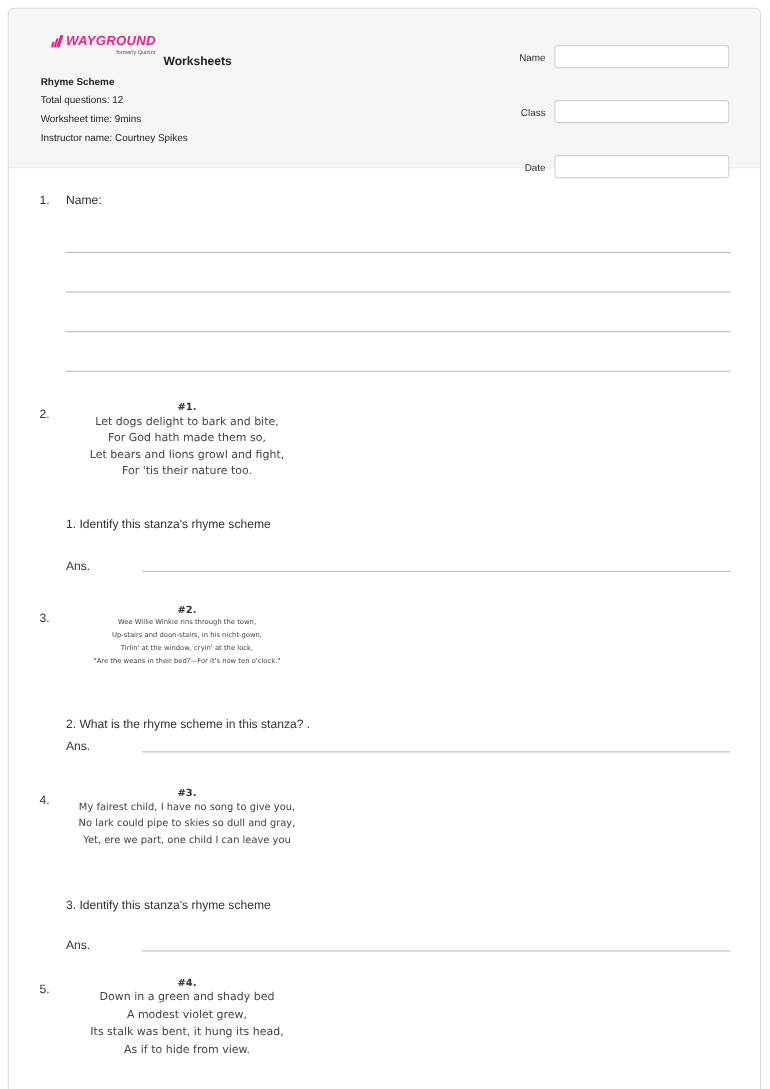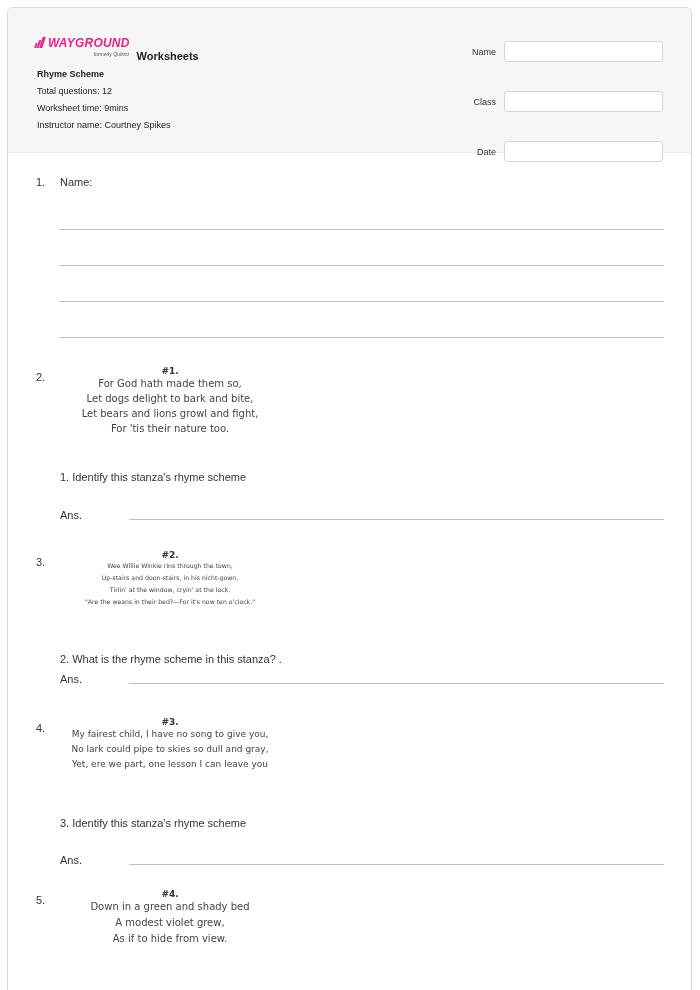--- a/index.html
+++ b/index.html
@@ -7,21 +7,21 @@
   body { font-family: "Liberation Sans", sans-serif; color: #222; position: relative; }
 
   .sheet {
     position: absolute; left: 7px; top: 7px; width: 685px; height: 1000px;
     border: 1px solid #d9d9d9; border-radius: 6px; background: #fff; overflow: hidden;
   }
   .header {
     position: absolute; left: 0; top: 0; width: 100%; height: 145px;
     background: #f6f6f6; border-bottom: 1px solid #ececec;
   }
-  .brand { position: absolute; left: 27px; top: 23px; display: flex; align-items: center; }
+  .brand { position: absolute; left: 39px; top: 23px; display: flex; align-items: flex-start; }
   .logo { display: flex; flex-direction: column; align-items: flex-end; }
   .logo-main { display: flex; align-items: center; color: #ec1f8f; font-weight: bold; font-style: italic;
     font-size: 12px; letter-spacing: 0.2px; line-height: 12px; }
   .logo-mark { display: inline-flex; align-items: flex-end; margin-right: 3px; height: 11px; }
   .logo-mark span { display: inline-block; background: #ec1f8f; transform: skewX(-18deg); margin-right: 1px; }
   .logo-sub { font-size: 5px; color: #555; margin-top: 2px; line-height: 6px; }
   .brand-title { font-weight: bold; font-size: 11px; margin-left: 7px; margin-top: 19px; color: #222; }
 
   .meta { position: absolute; left: 29px; top: 60px; font-size: 9px; color: #222; }
   .meta div { height: 17px; line-height: 12px; }
@@ -100,22 +100,22 @@
       <div class="ruled" style="top:89px;"></div>
       <div class="ruled" style="top:125px;"></div>
       <div class="ruled" style="top:161px;"></div>
     </div>
   </div>
 
   <div class="q" style="top:363px;">
     <div class="q-num" style="top:0;">2.</div>
     <div class="poem poem-lg" style="top:-5px;">
       <div class="hdr">#1.</div>
+      <div class="line">Let dogs delight to bark and bite,</div>
       <div class="line">For God hath made them so,</div>
-      <div class="line">Let dogs delight to bark and bite,</div>
       <div class="line">Let bears and lions growl and fight,</div>
       <div class="line">For 'tis their nature too.</div>
     </div>
     <div class="q-body" style="top:100px;">
       <div class="q-text">1. Identify this stanza's rhyme scheme</div>
     </div>
     <div class="ans" style="top:138px;">
       <span>Ans.</span>
       <div class="uline"></div>
     </div>
@@ -138,33 +138,34 @@
       <div class="uline"></div>
     </div>
   </div>
 
   <div class="q" style="top:714px;">
     <div class="q-num" style="top:0;">4.</div>
     <div class="poem poem-lg" style="top:-5px;">
       <div class="hdr">#3.</div>
       <div class="line" style="font-size:9px;">My fairest child, I have no song to give you,</div>
       <div class="line" style="font-size:9px;">No lark could pipe to skies so dull and gray,</div>
-      <div class="line" style="font-size:9px;">Yet, ere we part, one lesson I can leave you</div>
+      <div class="line" style="font-size:9px;">Yet, ere we part, one child I can leave you</div>
     </div>
     <div class="q-body" style="top:95px;">
       <div class="q-text">3. Identify this stanza's rhyme scheme</div>
     </div>
     <div class="ans" style="top:132px;">
       <span>Ans.</span>
       <div class="uline"></div>
     </div>
   </div>
 
   <div class="q" style="top:886px;">
     <div class="q-num" style="top:0;">5.</div>
     <div class="poem poem-lg" style="top:-5px;">
       <div class="hdr">#4.</div>
       <div class="line" style="line-height:16px;">Down in a green and shady bed</div>
       <div class="line" style="line-height:16px;">A modest violet grew,</div>
+      <div class="line" style="line-height:16px;">Its stalk was bent, it hung its head,</div>
       <div class="line" style="line-height:16px;">As if to hide from view.</div>
     </div>
   </div>
 </div>
 
 </body></html>

